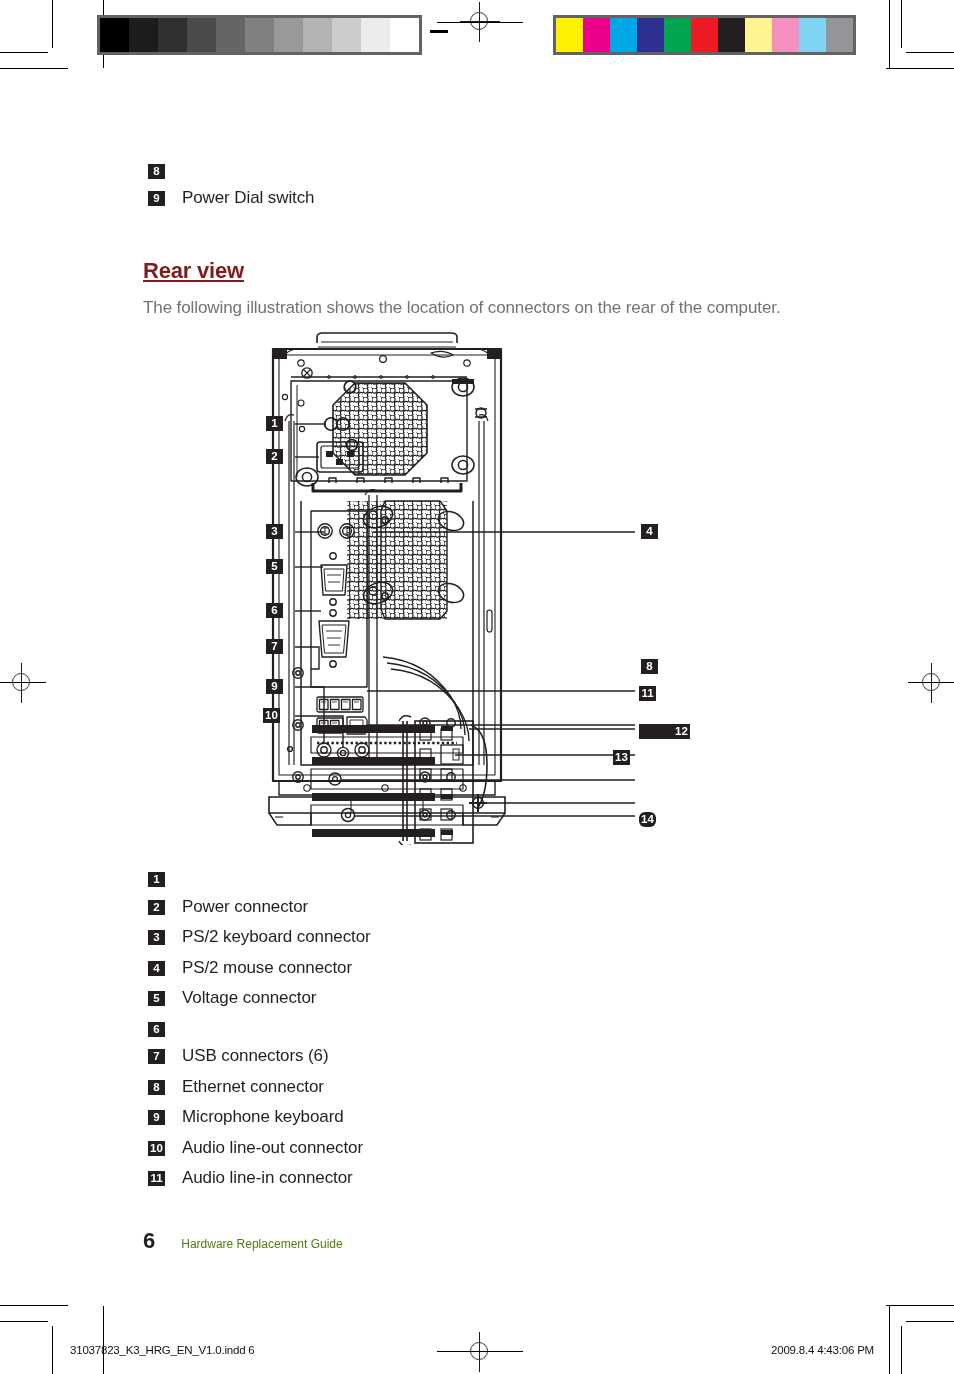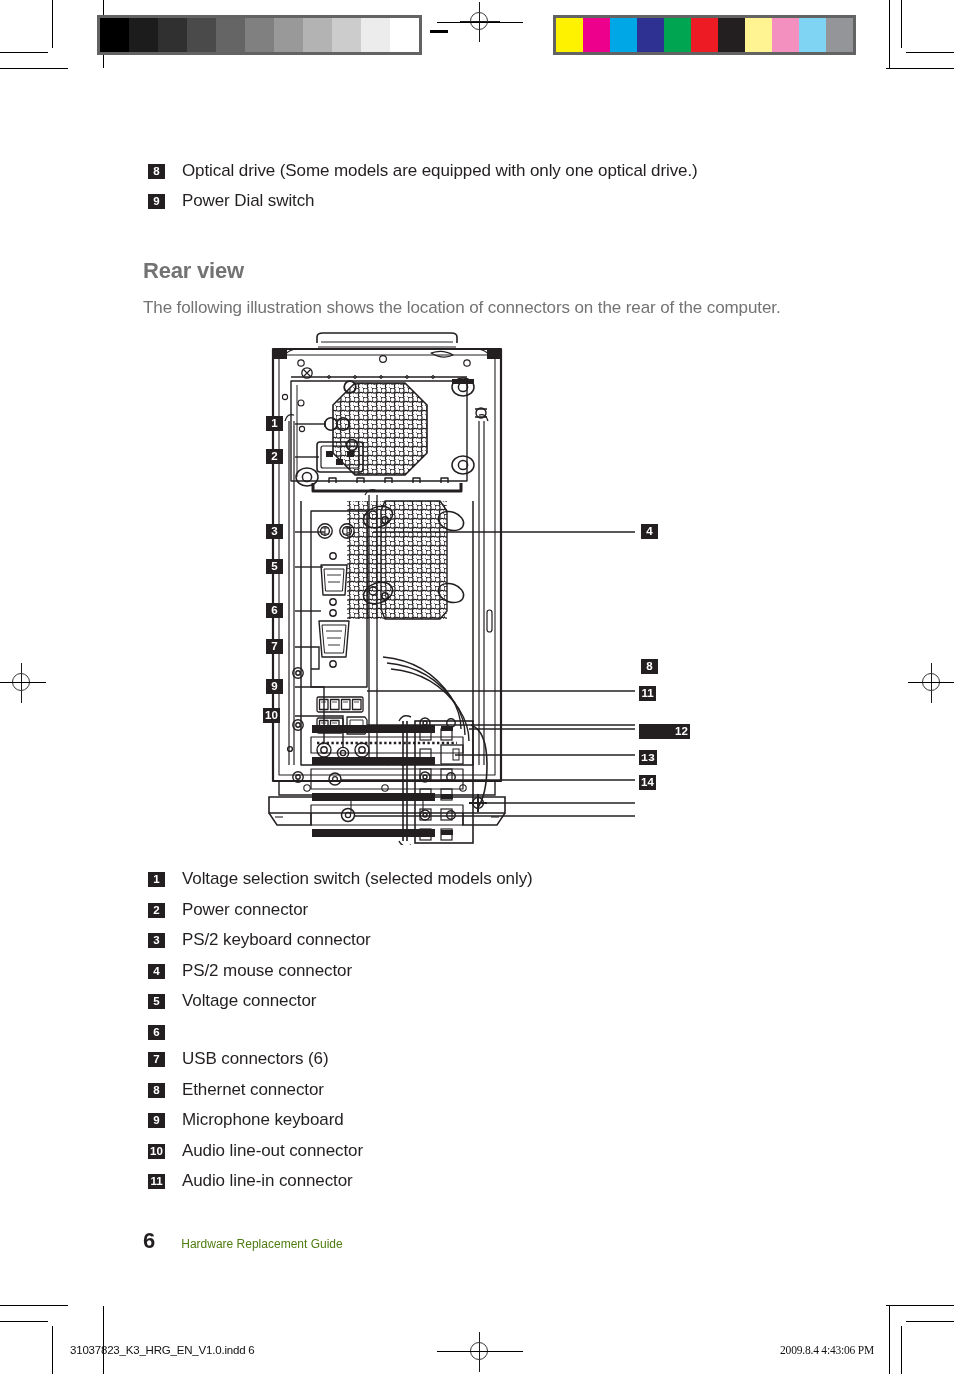--- a/index.html
+++ b/index.html
@@ -39,21 +39,21 @@
     background:#231f20;color:#fff;
     font-size:11.5px;line-height:15px;height:15px;min-width:13px;
     text-align:center;font-weight:bold;
     padding:0 2px;margin-top:4px;
     font-family:"Liberation Sans", sans-serif;
   }
   .txt{font-size:17px;line-height:22px;color:#231f20;margin-left:17px;letter-spacing:-0.1px;}
 
   h2.head{
     position:absolute;left:143px;top:258px;margin:0;
-    font-size:22px;font-weight:bold;color:#737373;letter-spacing:-0.2px;
+    font-size:22px;font-weight:bold;color:#7f1d1d;letter-spacing:-0.2px;text-decoration:underline;
   }
   .intro{
     position:absolute;left:143px;top:298px;
     font-size:17px;color:#737373;letter-spacing:-0.1px;
   }
 
   .figure{position:absolute;left:255px;top:325px;width:420px;height:520px;}
   .figure svg{display:block;}
 
   .bottomlist{position:absolute;left:148px;top:868px;width:720px;}
@@ -61,21 +61,21 @@
   .bottomlist .num{margin-top:4px;}
   .bottomlist .txt{margin-left:17px;}
 
   .footer{position:absolute;left:143px;top:1228px;display:flex;align-items:baseline;}
   .pagenum{font-size:22px;font-weight:bold;color:#231f20;}
   .guidename{font-size:12px;color:#4d7c0f;margin-left:26px;}
 
   .printfoot{position:absolute;top:1344px;font-size:11.5px;color:#111;
              font-family:"Liberation Sans", sans-serif;letter-spacing:-0.2px;}
   .pf-left{left:70px;}
-  .pf-right{right:80px;font-family:Liberation Serif, serif;}
+  .pf-right{right:80px;}
 </style>
 </head>
 <body>
 
 <div class="page">
 
   <div>
 
     <div class="crop" style="left:52px;top:0;width:1px;height:48px;"></div>
     <div class="crop" style="left:0;top:52px;width:48px;height:1px;"></div>
@@ -151,21 +151,20 @@
     <div class="sw" style="background:#f490c0"></div>
     <div class="sw" style="background:#7fd4f4"></div>
     <div class="sw" style="background:#939598"></div>
   </div>
 
   <div class="content">
 
     <div class="toplist">
       <div class="li">
         <span class="num">8</span>
-        <span class="txt">Optical drive (Some models are equipped with only one optical drive.)</span>
       </div>
       <div class="li">
         <span class="num">9</span>
         <span class="txt">Power Dial switch</span>
       </div>
     </div>
 
     <h2 class="head">Rear view</h2>
     <div class="intro">The following illustration shows the location of connectors on the rear of the computer.</div>
 
@@ -472,28 +471,27 @@
       <span class="num" style="position:absolute;left:266px;top:555px;">5</span>
       <span class="num" style="position:absolute;left:266px;top:599px;">6</span>
       <span class="num" style="position:absolute;left:266px;top:635px;">7</span>
       <span class="num" style="position:absolute;left:266px;top:675px;">9</span>
       <span class="num" style="position:absolute;left:263px;top:704px;">10</span>
 
       <span class="num" style="position:absolute;left:641px;top:520px;">4</span>
       <span class="num" style="position:absolute;left:641px;top:655px;">8</span>
       <span class="num" style="position:absolute;left:639px;top:682px;">11</span>
       <span class="num" style="position:absolute;left:639px;top:720px;padding-left:36px;">12</span>
-      <span class="num" style="position:absolute;left:639px;top:746px;font-family:Liberation Mono, monospace;">13</span>
-      <span class="num" style="position:absolute;left:639px;top:771px;">14</span>
+      <span class="num" style="position:absolute;left:613px;top:746px;">13</span>
+      <span class="num" style="position:absolute;left:639px;top:808px;border-radius:6px;">14</span>
     </div>
 
     <div class="bottomlist">
       <div class="li">
         <span class="num">1</span>
-        <span class="txt">Voltage selection switch (selected models only)</span>
       </div>
       <div class="li">
         <span class="num">2</span>
         <span class="txt">Power connector</span>
       </div>
       <div class="li">
         <span class="num">3</span>
         <span class="txt">PS/2 keyboard connector</span>
       </div>
       <div class="li">

